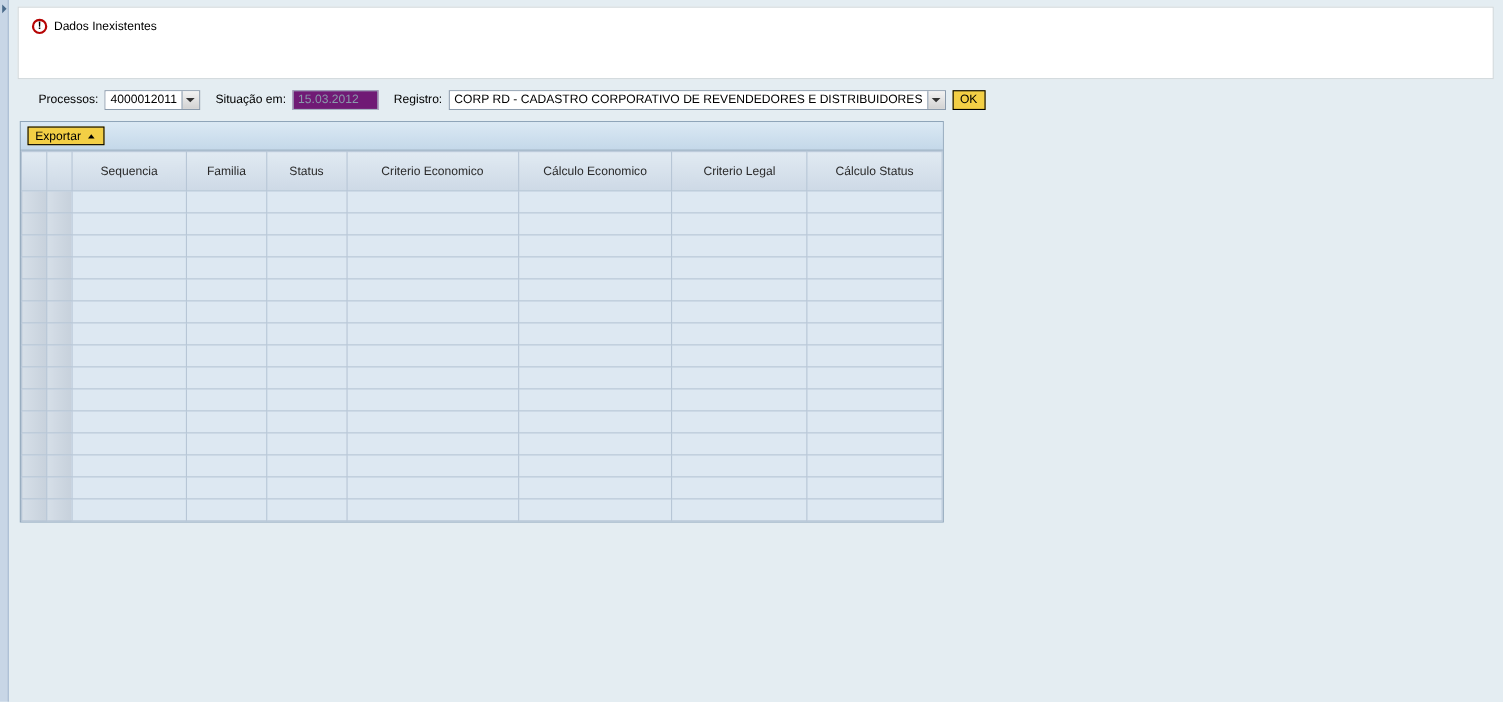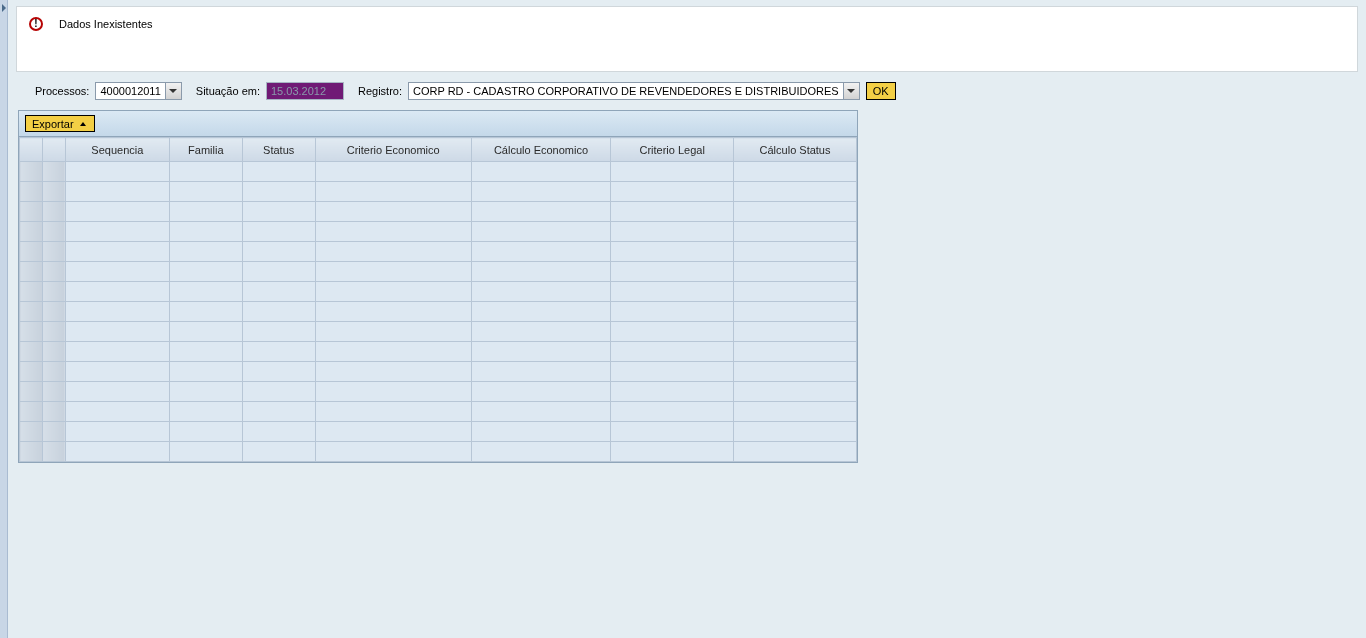--- a/index.html
+++ b/index.html
@@ -40,21 +40,21 @@
       margin-left: 8px;
       padding: 6px 8px 0 8px;
     }
     .message-box {
       background: #ffffff;
       border: 1px solid #d0d7db;
       height: 66px;
       padding: 10px 12px;
       display: flex;
       align-items: flex-start;
-      gap: 16px;
+      gap: 6px;
     }
     .err-icon {
       width: 14px;
       height: 14px;
       border-radius: 50%;
       background: #ffffff;
       border: 2px solid #b60404;
       position: relative;
       flex-shrink: 0;
       box-shadow: inset 0 0 0 1px #fff;
@@ -173,21 +173,21 @@
       width: 100%;
       table-layout: fixed;
     }
     table.grid th, table.grid td {
       border: 1px solid #b7c6d6;
       font-size: 11px;
       font-weight: normal;
     }
     table.grid th {
       background: linear-gradient(#e1eaf2, #cdd9e6);
-      height: 24px;
+      height: 36px;
       text-align: center;
       padding: 2px 4px;
       color:#2a2a2a;
     }
     table.grid td {
       background: #dde8f2;
       height: 20px;
     }
     table.grid .rowhead {
       background: linear-gradient(to right,#d6dfe8,#c7d1dc);

